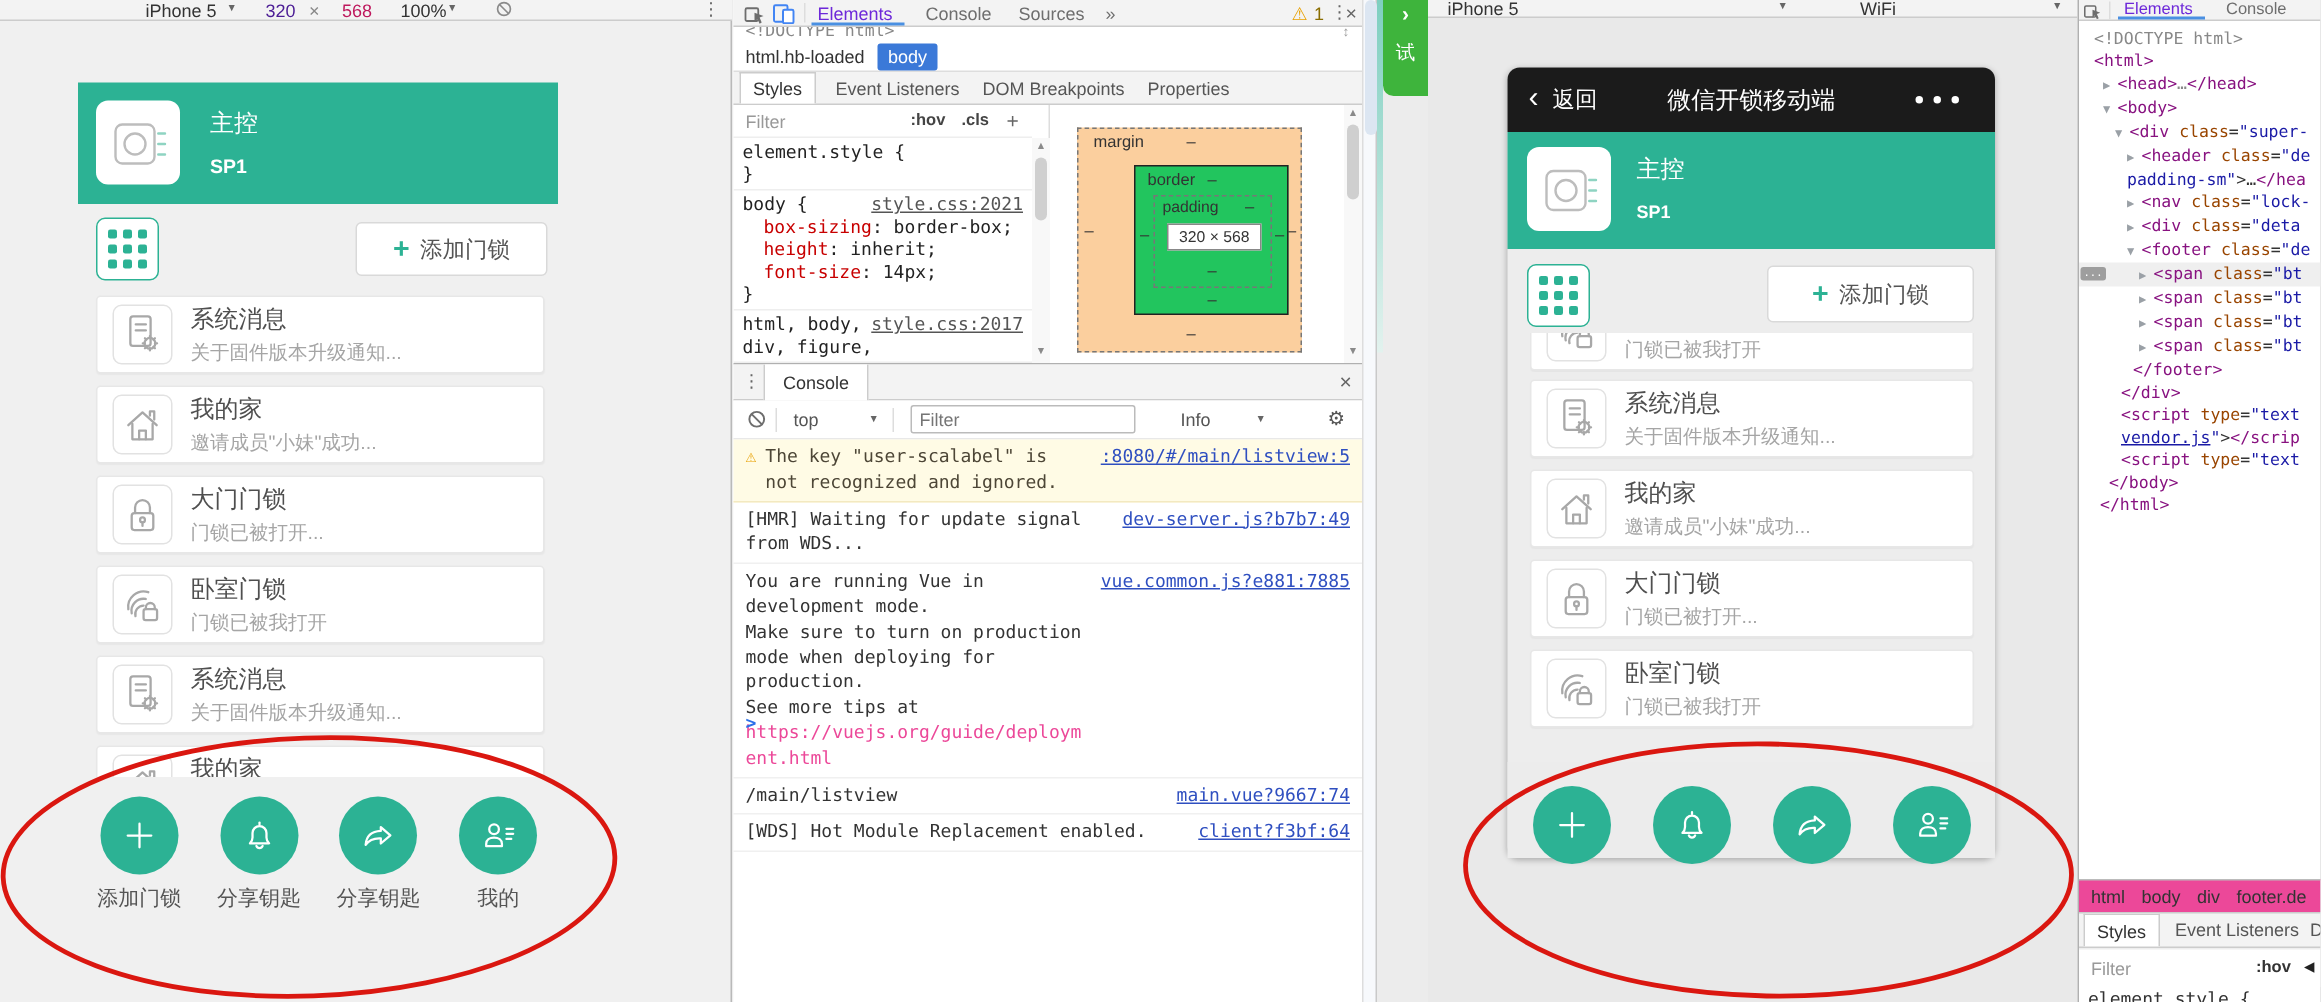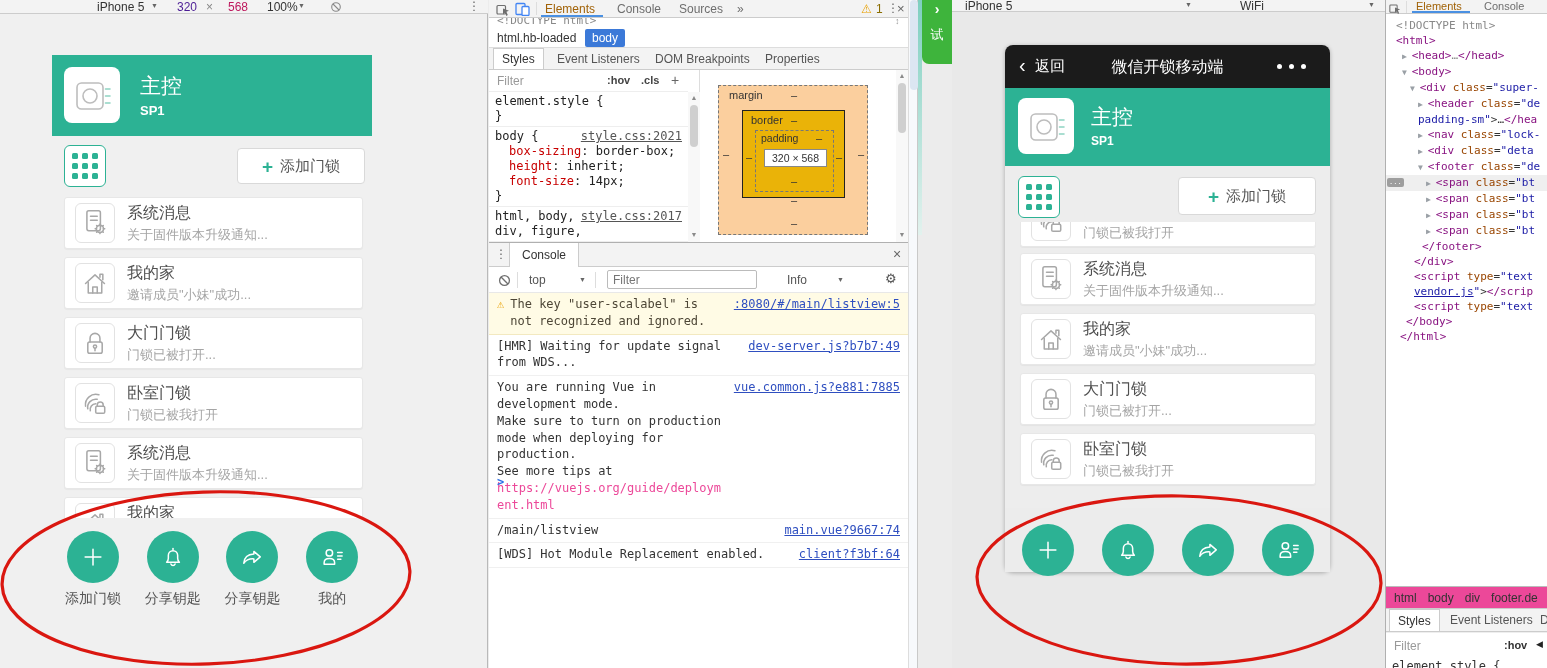--- a/index.html
+++ b/index.html
@@ -5,40 +5,40 @@
   :root{--teal:#2cb294;--red:#da1710;--green:#3eb43c;--blue:#3b79d8;}
   *{margin:0;padding:0;box-sizing:border-box}
   body{background:#d8d8d8;font-family:"Liberation Sans",sans-serif}
   .shot{position:relative;width:1547px;height:668px;overflow:hidden;background:#ececec}
   .abs{position:absolute}
   .mono{font-family:"DejaVu Sans Mono",monospace}
   .dt{font-size:12px;color:#6e6e6e}
   
   .phead{background:var(--teal)}
   .appicon{background:#fff;border-radius:8px;display:flex;align-items:center;justify-content:center}
-  .ph-title{color:#fff;font-size:21px}
+  .ph-title{color:#fff;font-size:16px}
   .ph-sub{color:#fff;font-size:13px;font-weight:bold}
   .gridbtn{background:#fff;border:1.5px solid var(--teal);border-radius:6px;display:flex;align-items:center;justify-content:center}
   .gdots{display:grid;grid-template-columns:repeat(3,6px);grid-gap:4px}
   .gdots span{width:6px;height:6px;background:var(--teal);border-radius:1.5px}
   .addbtn{background:#fff;border:1px solid #d9d9d9;border-radius:4px;display:flex;align-items:center;justify-content:center;gap:7px;cursor:default}
   .addbtn .pl{color:var(--teal);font-size:19px;font-weight:bold;line-height:1}
   .addbtn .lb{color:#555;font-size:15px}
   .applist{display:flex;flex-direction:column;gap:8px}
   .card{position:relative;height:52px;background:#fff;border:1px solid #e7e7e7;border-radius:3px;box-shadow:0 1px 1px rgba(0,0,0,.04)}
   .cicon{position:absolute;left:10px;top:5px;width:40px;height:40px;border:1px solid #e2e2e2;border-radius:6px;display:flex;align-items:center;justify-content:center}
   .ct{position:absolute;left:62px;top:5px;font-size:16px;color:#4f4f4f}
   .cs{position:absolute;left:62px;top:28px;font-size:13px;color:#a5a5a5}
   .fcirc{width:52px;height:52px;border-radius:50%;background:var(--teal);display:flex;align-items:center;justify-content:center}
   .fcol{width:80px;display:flex;flex-direction:column;align-items:center;gap:7px}
   .flab{font-size:14px;color:#555}
   
   .tabbar{background:#f3f3f3;border-bottom:1px solid #ccc}
   .tab{position:absolute;top:2px;font-size:12px;color:#6e6e6e}
-  .tab.sel{color:#a16207}
+  .tab.sel{color:#6d28d9}
   .tabu{position:absolute;bottom:0;height:2px;background:#4a90e2}
   .chip{background:var(--blue);color:#fff;padding:2px 7px;font-size:12px;border-radius:2px}
   .subtabs{background:#f3f3f3;border-bottom:1px solid #ccc}
   .stab{position:absolute;top:0;height:100%;display:flex;align-items:center;padding:0 8px;font-size:12px;color:#555}
   .stab.sel{background:#fff;border:1px solid #ccc;border-bottom:none;color:#333}
   .srule{padding:2px 6px;border-bottom:1px solid #eee;font:12px/15px "DejaVu Sans Mono",monospace;color:#222}
   .srule .srcl{float:right;color:#555;text-decoration:underline}
   .sprop{color:#c80000}
   .scroll{background:#f8f8f8;border-left:1px solid e5e5e5}
   .sarrow{position:absolute;left:0;width:100%;text-align:center;font-size:7px;color:#8a8a8a}
@@ -303,21 +303,21 @@
         </div>
       </div>
 
       <div class="abs" style="left:211px;top:0;width:208px;height:172px">
         <div class="abs" style="left:18px;top:15px;width:150px;height:150px;background:#fbcf9e;border:1px dashed #777">
           <span class="abs bm-lab" style="left:10px;top:3px">margin</span>
           <span class="abs dash" style="left:72px;top:3px">–</span>
           <span class="abs dash" style="left:4px;top:62px">–</span>
           <span class="abs dash" style="left:139px;top:62px">–</span>
           <span class="abs dash" style="left:72px;top:131px">–</span>
-          <div class="abs" style="left:23px;top:24px;width:103px;height:88px;background:#eab308;border:1px solid #222">
+          <div class="abs" style="left:37px;top:24px;width:103px;height:100px;background:#22c55e;border:1px solid #222">
             <span class="abs bm-lab" style="left:8px;top:3px">border</span>
             <span class="abs dash" style="left:48px;top:3px">–</span>
             <span class="abs dash" style="left:3px;top:40px">–</span>
             <span class="abs dash" style="left:93px;top:40px">–</span>
             <span class="abs dash" style="left:48px;top:83px">–</span>
             <div class="abs" style="left:12px;top:19px;width:79px;height:62px;border:1px dashed #777">
               <span class="abs bm-lab" style="left:5px;top:1px;font-size:10.5px">padding</span>
               <span class="abs dash" style="left:60px;top:1px">–</span>
               <span class="abs dash" style="left:62px;top:44px;left:35px">–</span>
               <div class="abs" style="left:8px;top:18px;width:63px;height:18px;border:1px solid #888;background:#fff;display:flex;align-items:center;justify-content:center;font-size:10.5px;color:#333">320 × 568</div>

